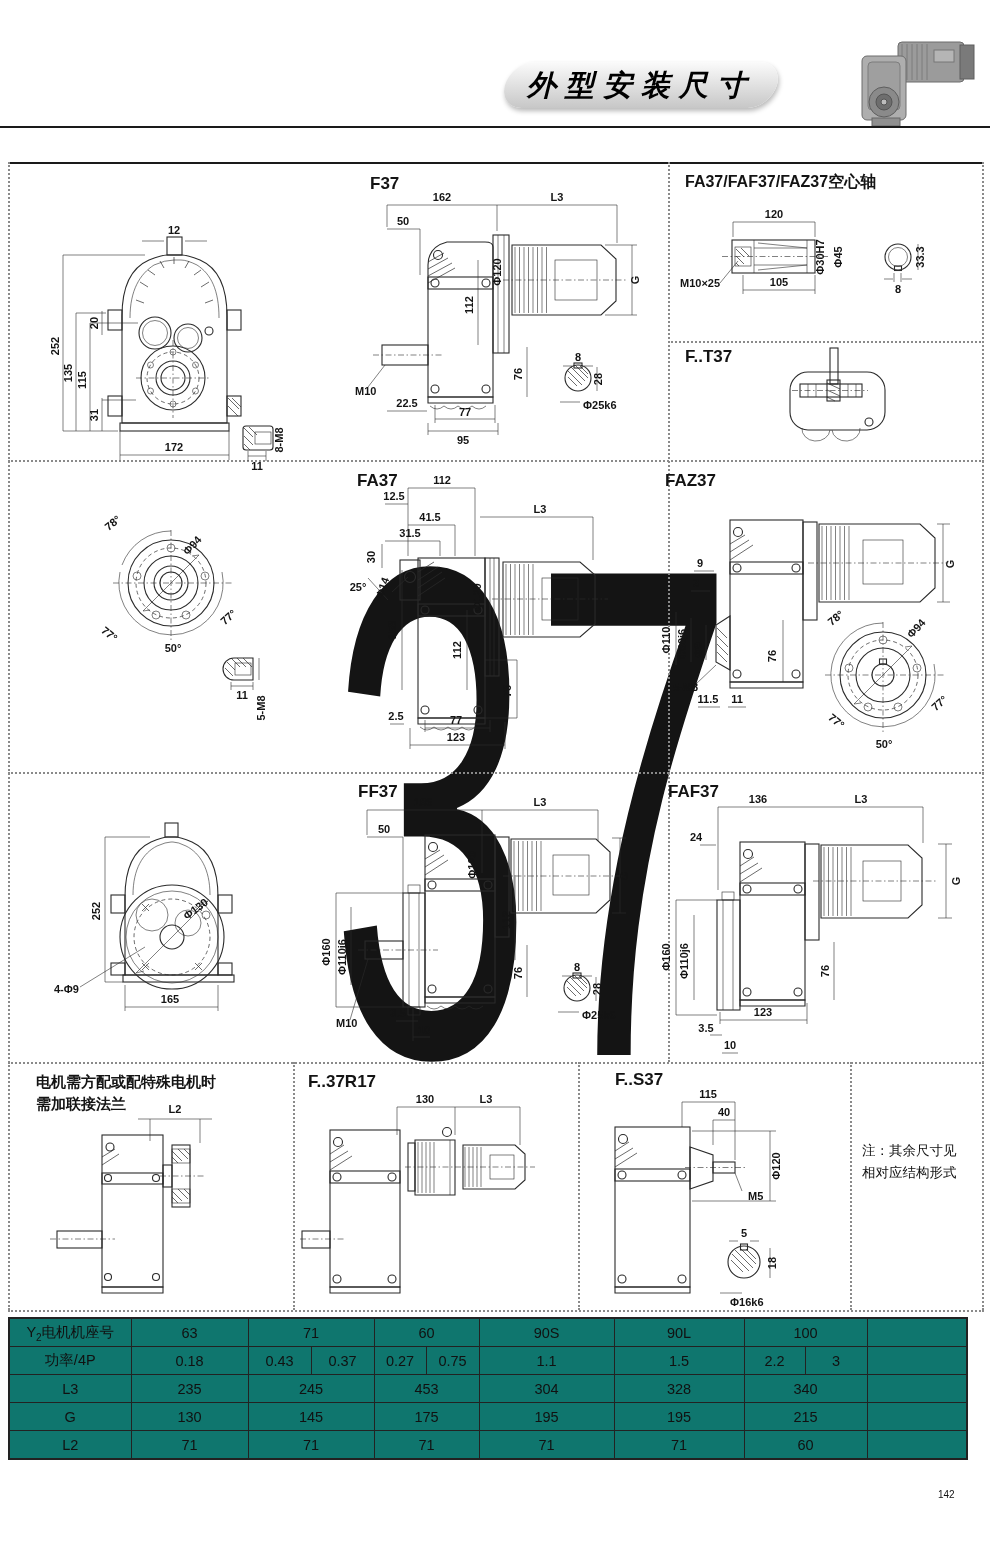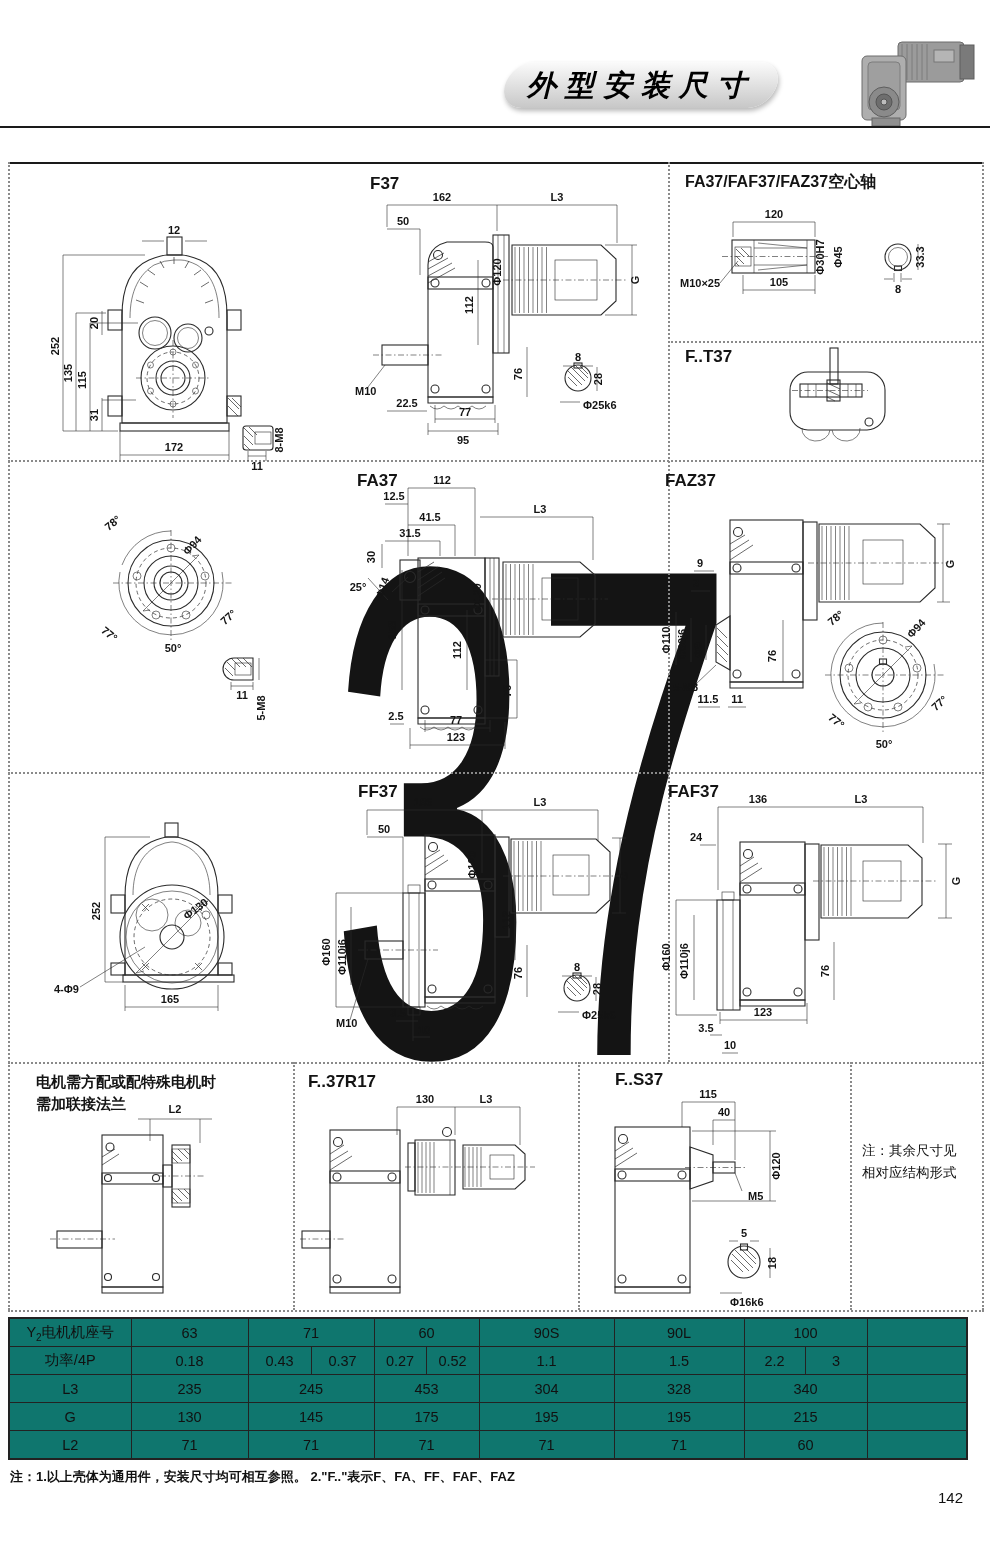--- a/index.html
+++ b/index.html
@@ -18,21 +18,21 @@
   .doth{position:absolute;height:0;border-top:2px dotted #8a8a8a;}
   .dotv{position:absolute;width:0;border-left:2px dotted #8a8a8a;}
   #banner{position:absolute;left:505px;top:62px;width:272px;height:46px;background:linear-gradient(180deg,#fbfbfb,#c7c7c7);border-radius:23px;transform:skewX(-16deg);box-shadow:2px 3px 5px rgba(0,0,0,0.28);}
   #banner span{display:block;transform:skewX(16deg);font-size:29px;font-weight:700;font-style:italic;letter-spacing:9px;text-align:center;line-height:46px;color:#000;}
   #watermark{z-index:0;}
   .panel{z-index:1;}
   #dimtable{position:absolute;left:8px;top:1317px;width:958px;border-collapse:collapse;table-layout:fixed;z-index:2;background:#0f766e;}
   #dimtable td{border:1.3px solid #222;height:27px;text-align:center;font-size:14.5px;color:#111;padding:0;}
   #dimtable{border:2px solid #222;}
   #footnote{position:absolute;left:10px;top:1468px;font-size:13px;font-weight:700;color:#111;z-index:2;}
-  #pagenum{position:absolute;left:938px;top:1489px;font-size:15px;color:#111;z-index:2;}
+  #pagenum{position:absolute;left:938px;top:1489px;font-size:10px;color:#111;z-index:2;}
   .notetxt{position:absolute;font-weight:400;color:#111;z-index:1;}
 </style>
 </head>
 <body>
 
 <div id="page">
 
   <svg id="watermark" style="left:280px;top:460px;width:520px;height:640px">
     <text x="96" y="595" font-size="700" transform="scale(0.52,1)" fill="#d7d7d7">37</text>
   </svg>
@@ -570,21 +570,21 @@
       <td colspan="2">90L</td>
       <td colspan="2">100</td>
       <td></td>
     </tr>
     <tr>
       <td>功率/4P</td>
       <td colspan="2">0.18</td>
       <td>0.43</td>
       <td>0.37</td>
       <td>0.27</td>
-      <td>0.52</td>
+      <td>0.75</td>
       <td colspan="2">1.1</td>
       <td colspan="2">1.5</td>
       <td>2.2</td>
       <td>3</td>
       <td></td>
     </tr>
     <tr>
       <td>L3</td>
       <td colspan="2">235</td>
       <td colspan="2">245</td>
@@ -610,16 +610,15 @@
       <td colspan="2">71</td>
       <td colspan="2">71</td>
       <td colspan="2">71</td>
       <td colspan="2">71</td>
       <td colspan="2">60</td>
       <td></td>
     </tr>
   </tbody>
     </table>
 
-  <div id="footnote">注：1.以上壳体为通用件，安装尺寸均可相互参照。    2."F.."表示F、FA、FF、FAF、FAZ</div>
   <div id="pagenum">142</div>
 
 </div>
 
 </body></html>

